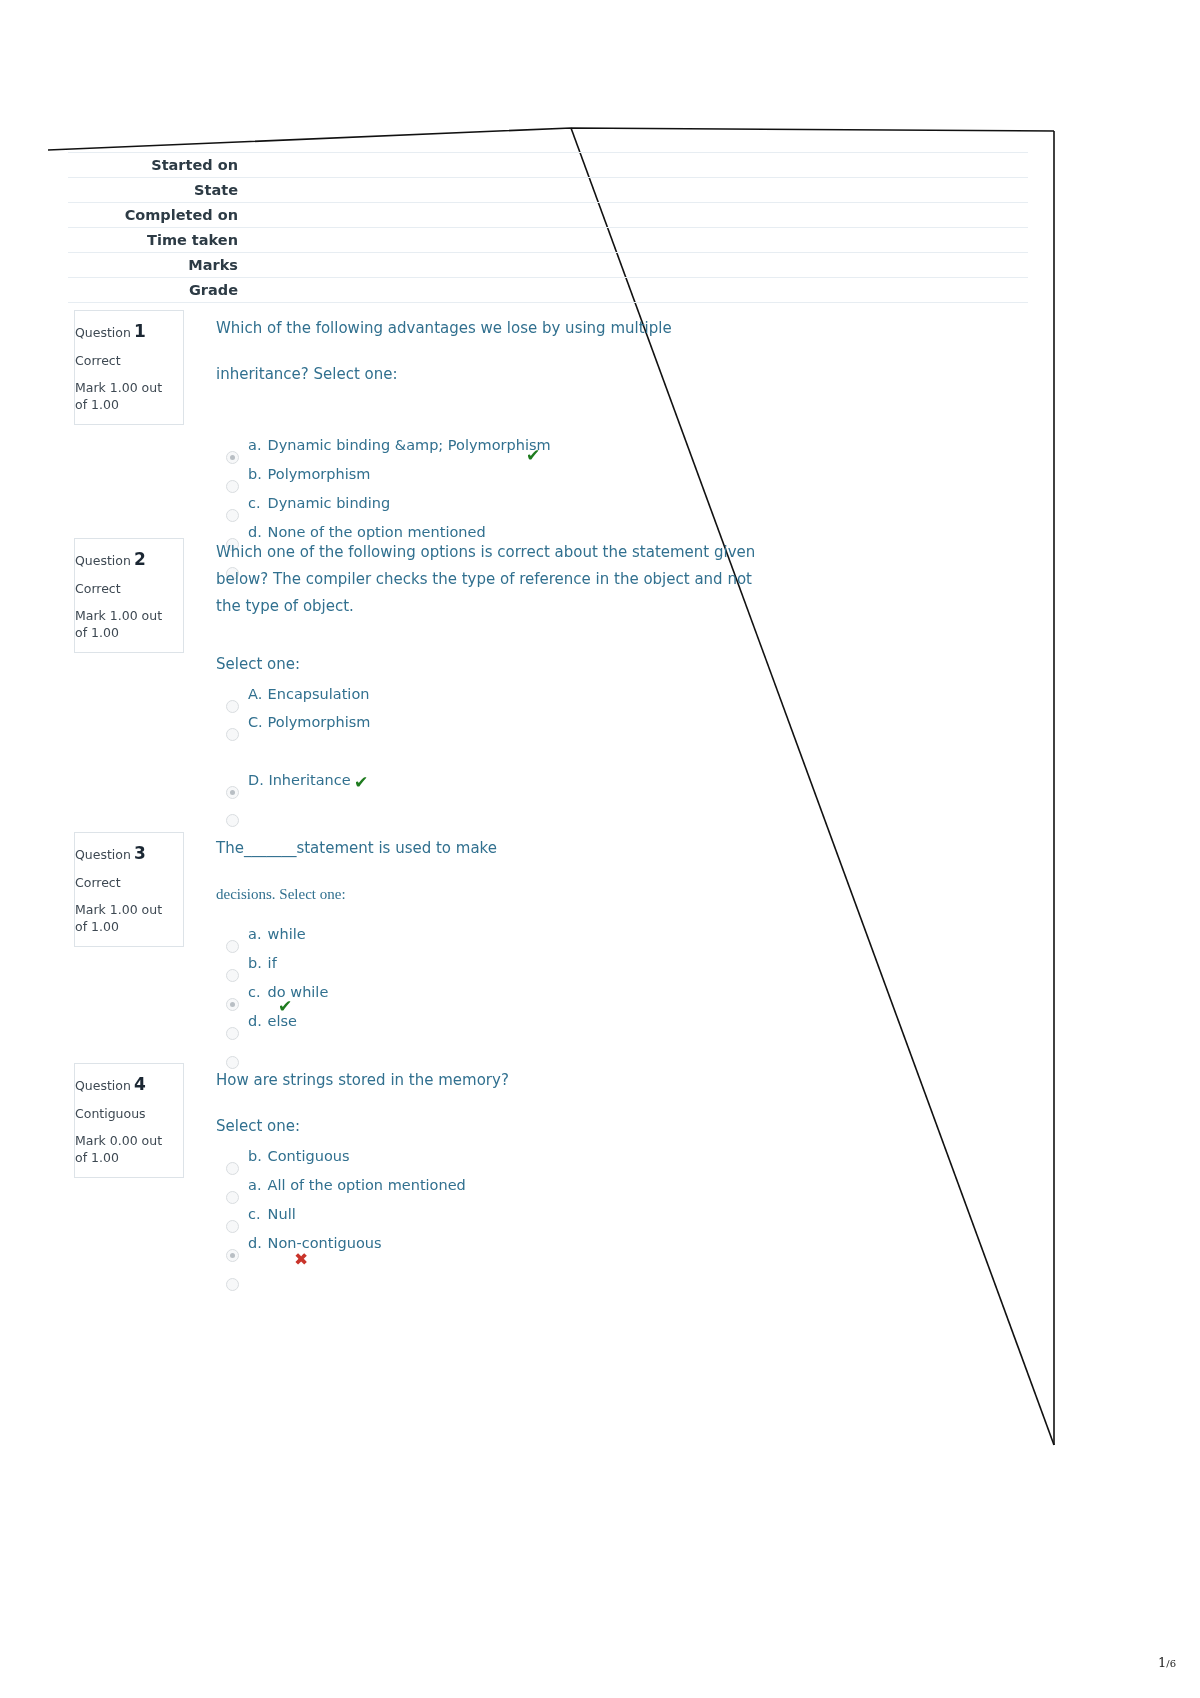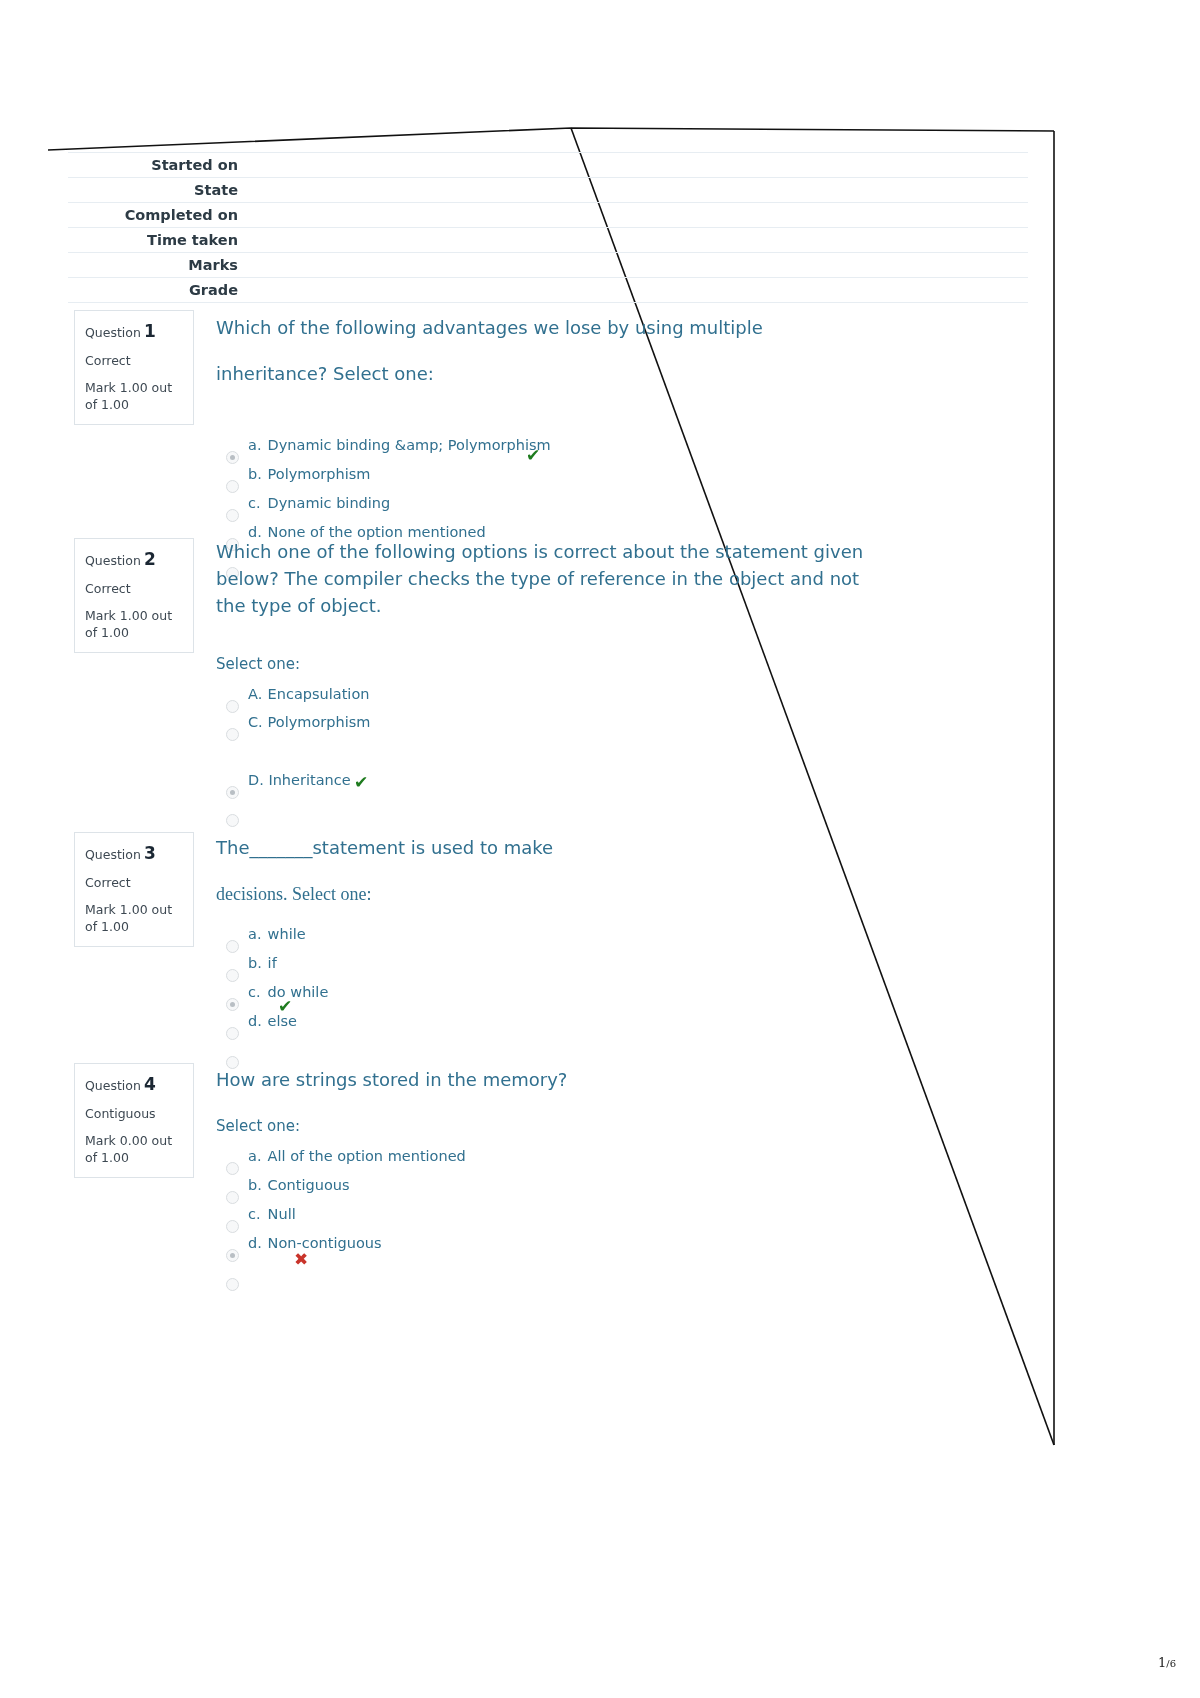--- a/index.html
+++ b/index.html
@@ -62,21 +62,21 @@
     position: absolute;
     left: 0;
     width: 1200px;
   }
   .qinfo {
     position: absolute;
     left: 74px;
     width: 98px;
     border: 1px solid #dde3e8;
     background: #ffffff;
-    padding: 8px 10px 10px 10px;
+    padding: 8px 10px 10px 0;
     box-sizing: content-box;
     line-height: 1.45;
   }
   .qinfo .qnum {
     font-size: 12.5px;
     color: #3d4852;
     white-space: nowrap;
   }
   .qinfo .qnum b {
     font-size: 17px;
@@ -96,21 +96,21 @@
     line-height: 1.35;
   }
 
   .qbody {
     position: absolute;
     left: 216px;
     width: 700px;
     color: #31708f;
   }
   .qtext {
-    font-size: 18px;
+    font-size: 15px;
     line-height: 38px;
     color: #31708f;
   }
   .qselect {
     font-size: 15px;
     line-height: 38px;
     color: #31708f;
   }
   .answers {
     position: relative;
@@ -326,25 +326,25 @@
           <div class="qnum"><span>Question</span><b>4</b></div>
           <div class="qstate">Contiguous</div>
           <div class="qmark">Mark 0.00 out of 1.00</div>
         </div>
         <div class="qbody" style="top: 1070px;">
           <div class="qtext" style="position: absolute; left: 0px; top: 0px; line-height: 20px; white-space: nowrap;">How are strings stored in the memory?</div>
           <div class="qselect" style="position: absolute; left: 0px; top: 46px; line-height: 20px;">Select one:</div>
           <ul class="answers" style="position: absolute; left: 0px; top: 78px; width: 640px;">
             <li class="answer" style="height: 29px;">
               <span class="radio" style="top: 14px;"></span>
+              <span class="lbl"><span class="letter">b.</span> <span>Contiguous</span></span>
+            </li>
+            <li class="answer" style="height: 29px;">
+              <span class="radio" style="top: 14px;"></span>
               <span class="lbl"><span class="letter">a.</span> <span>All of the option mentioned</span></span>
-            </li>
-            <li class="answer" style="height: 29px;">
-              <span class="radio" style="top: 14px;"></span>
-              <span class="lbl"><span class="letter">b.</span> <span>Contiguous</span></span>
             </li>
             <li class="answer" style="height: 29px;">
               <span class="radio" style="top: 14px;"></span>
               <span class="lbl"><span class="letter">c.</span> <span>Null</span></span>
             </li>
             <li class="answer" style="height: 29px;">
               <span class="radio checked" style="top: 14px;"></span>
               <span class="lbl"><span class="letter">d.</span> <span>Non-contiguous</span></span>
               <span class="mark-wrong" style="left: 78px; top: 16px;">✖</span>
             </li>

